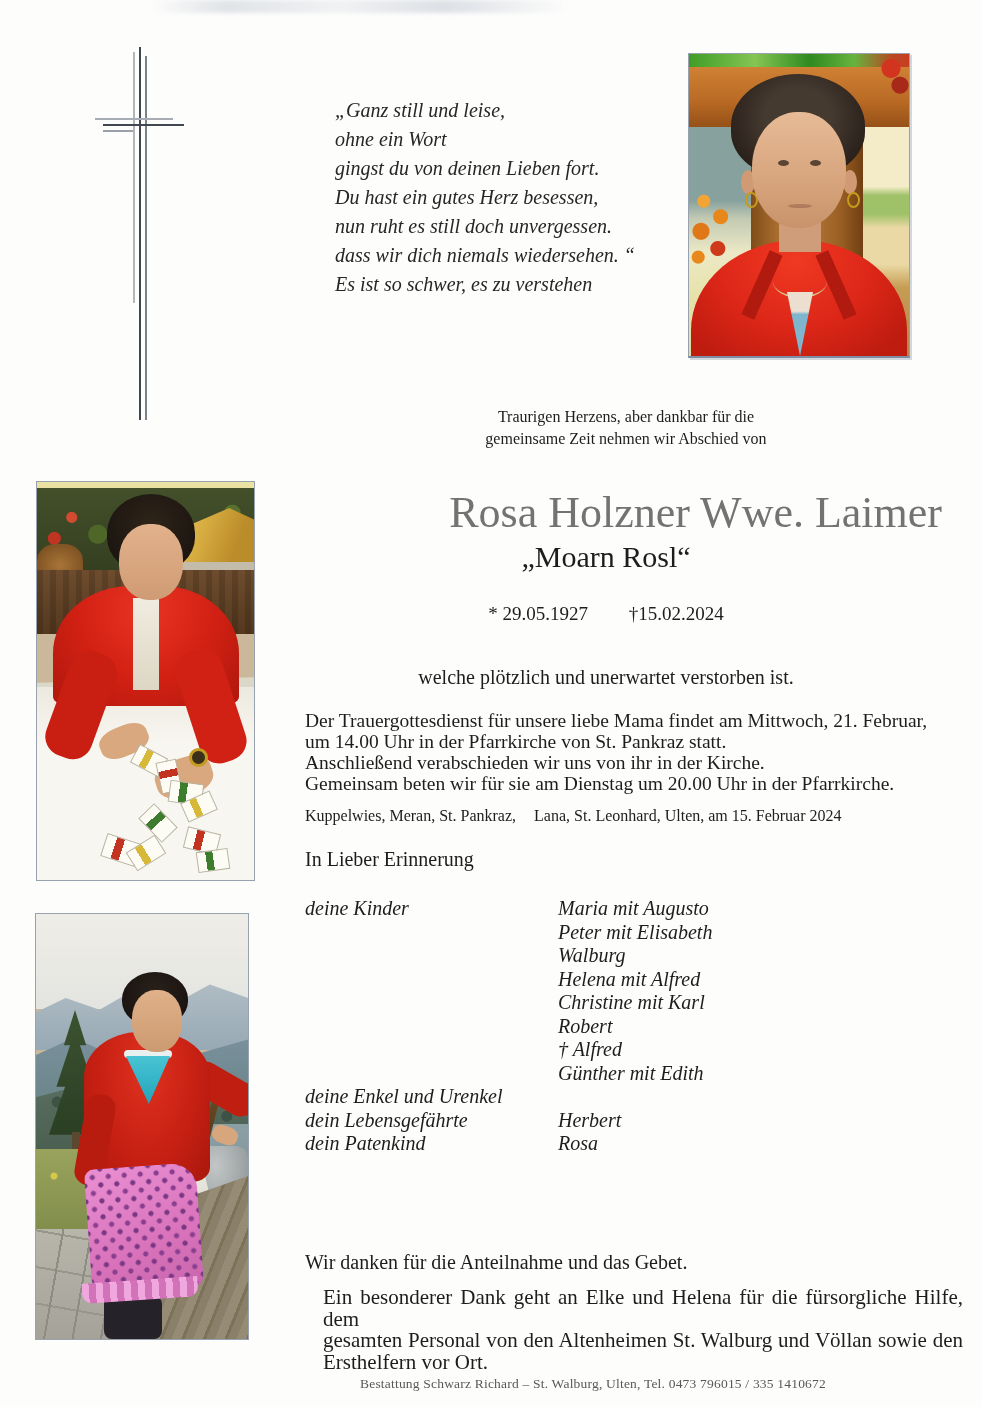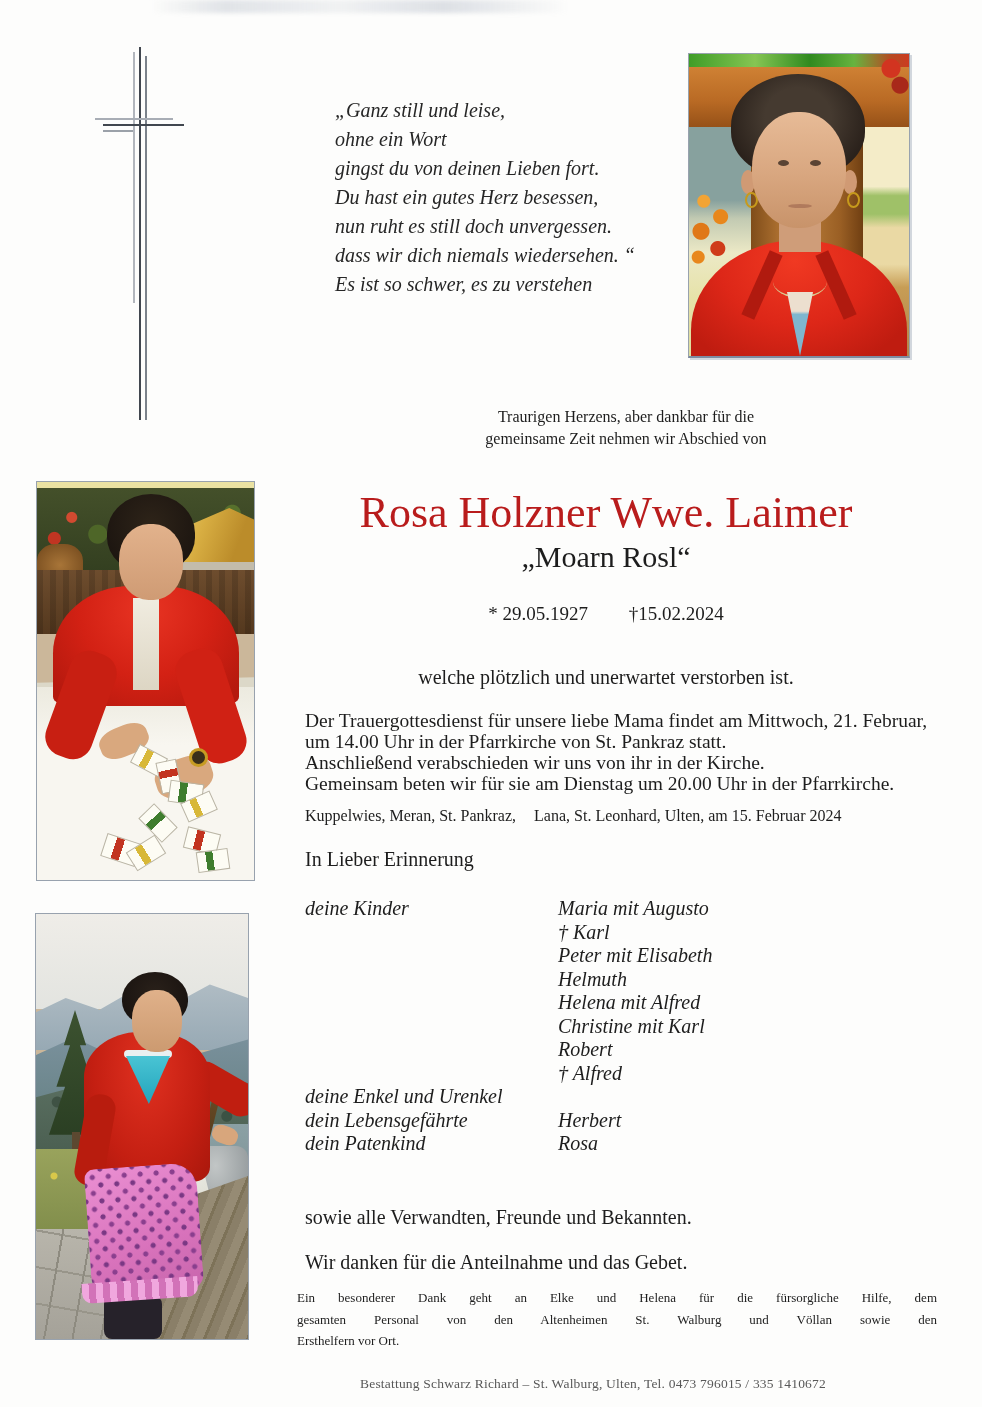--- a/index.html
+++ b/index.html
@@ -18,36 +18,36 @@
   .cx-v-light{left:133px;top:52px;width:2px;height:251px;background:#b2b6bd;}
   .cx-v-dark{left:139px;top:47px;width:2px;height:373px;background:#41474f;}
   .cx-v-mid{left:145px;top:56px;width:2px;height:364px;background:#7b828b;}
   .cx-h-light{left:95px;top:118px;width:78px;height:2px;background:#a8adb5;}
   .cx-h-dark{left:103px;top:124px;width:81px;height:2px;background:#41474f;}
   .cx-h-short{left:103px;top:130px;width:30px;height:2px;background:#9ba1a9;}
   
   .poem{position:absolute;left:335px;top:96px;font-style:italic;font-size:20px;line-height:29px;color:#262626;white-space:nowrap;}
   .center-col{position:absolute;left:270px;width:672px;text-align:center;}
   .intro{top:406px;left:290px;font-size:16px;line-height:21.5px;}
-  .name{top:490px;font-size:44px;line-height:46px;font-weight:400;margin:0;color:#b91c1c;}
+  .name{top:490px;font-size:44px;line-height:46px;font-weight:400;margin:0;color:#737373;text-align:right;}
   .nickname{top:540px;font-size:30px;line-height:33px;}
   .dates{top:603px;font-size:19px;}
   .dates .death{margin-left:36px;}
   .statement{top:666px;font-size:20px;}
   .service{position:absolute;left:305px;top:710px;width:660px;font-size:19.5px;line-height:21px;white-space:nowrap;}
   .places{position:absolute;left:305px;top:807px;font-size:16px;white-space:nowrap;}
   .places .right{margin-left:14px;}
   .remembrance{position:absolute;left:305px;top:848px;font-size:20px;}
   .family{position:absolute;left:305px;top:897px;width:640px;font-style:italic;font-size:20px;line-height:23.5px;}
   .family-row{display:flex;}
   .family-label{width:253px;flex:0 0 253px;white-space:nowrap;}
   .family-names{flex:1;white-space:nowrap;}
   .closing-relatives{position:absolute;left:305px;top:1206px;font-size:20px;white-space:nowrap;}
   .closing-thanks{position:absolute;left:305px;top:1251px;font-size:20px;white-space:nowrap;}
-  .special-thanks{position:absolute;left:297px;top:1287px;width:640px;font-size:13px;line-height:21.5px;}
+  .special-thanks{position:absolute;left:323px;top:1287px;width:640px;font-size:21px;line-height:21.5px;}
   .special-thanks .just{text-align:justify;text-align-last:justify;}
   .footer{position:absolute;left:360px;top:1376px;font-size:13.5px;color:#585858;letter-spacing:.2px;white-space:nowrap;}
   
   .photo{position:absolute;overflow:hidden;border:1px solid #98a2ae;background:#cbb79a;}
   .photo *{position:absolute;}
   
   .pa{left:688px;top:53px;width:220px;height:302px;border-bottom:2px solid #7e8ba0;box-shadow:2px 2px 0 rgba(130,143,162,.35);}
   .pa-top-green{left:0;top:0;width:220px;height:15px;background:linear-gradient(90deg,#3f9d27,#85c553 30%,#2f8a1f 55%,#67b33f 75%,#b64a22 92%,#cc3b20);}
   .pa-lintel{left:0;top:13px;width:220px;height:62px;background:linear-gradient(180deg,#cf8134 0%,#b96a24 55%,#934f17 100%);}
   .pa-door{left:60px;top:73px;width:114px;height:229px;background:linear-gradient(90deg,#7c4a18,#a96d2e 25%,#b67a38 50%,#9a5f24 80%,#703f12);}
@@ -240,48 +240,47 @@
     <span class="right">Lana, St. Leonhard, Ulten, am 15. Februar 2024</span>
   </div>
 
   <div class="remembrance">In Lieber Erinnerung</div>
 
   <div class="family">
     <div class="family-row">
       <div class="family-label">deine Kinder</div>
       <div class="family-names">
         <div>Maria mit Augusto</div>
-        <div>† Karl</div>
         <div>Peter mit Elisabeth</div>
-        <div>Helmuth</div>
+        <div>Walburg</div>
         <div>Helena mit Alfred</div>
         <div>Christine mit Karl</div>
         <div>Robert</div>
         <div>† Alfred</div>
+        <div>Günther mit Edith</div>
       </div>
     </div>
     <div class="family-row">
       <div class="family-label">deine Enkel und Urenkel</div>
       <div class="family-names"></div>
     </div>
     <div class="family-row">
       <div class="family-label">dein Lebensgefährte</div>
       <div class="family-names">
         <div>Herbert</div>
       </div>
     </div>
     <div class="family-row">
       <div class="family-label">dein Patenkind</div>
       <div class="family-names">
         <div>Rosa</div>
       </div>
     </div>
   </div>
 
-  <div class="closing-relatives">sowie alle Verwandten, Freunde und Bekannten.</div>
   <div class="closing-thanks">Wir danken für die Anteilnahme und das Gebet.</div>
 
   <div class="special-thanks">
     <div class="just">Ein besonderer Dank geht an Elke und Helena für die fürsorgliche Hilfe, dem</div>
     <div class="just">gesamten Personal von den Altenheimen St. Walburg und Völlan sowie den</div>
     <div>Ersthelfern vor Ort.</div>
   </div>
 
   <div class="photo pb" aria-label="Foto der Verstorbenen beim Kartenspielen am Tisch">
     <div class="pb-top-light"></div>

